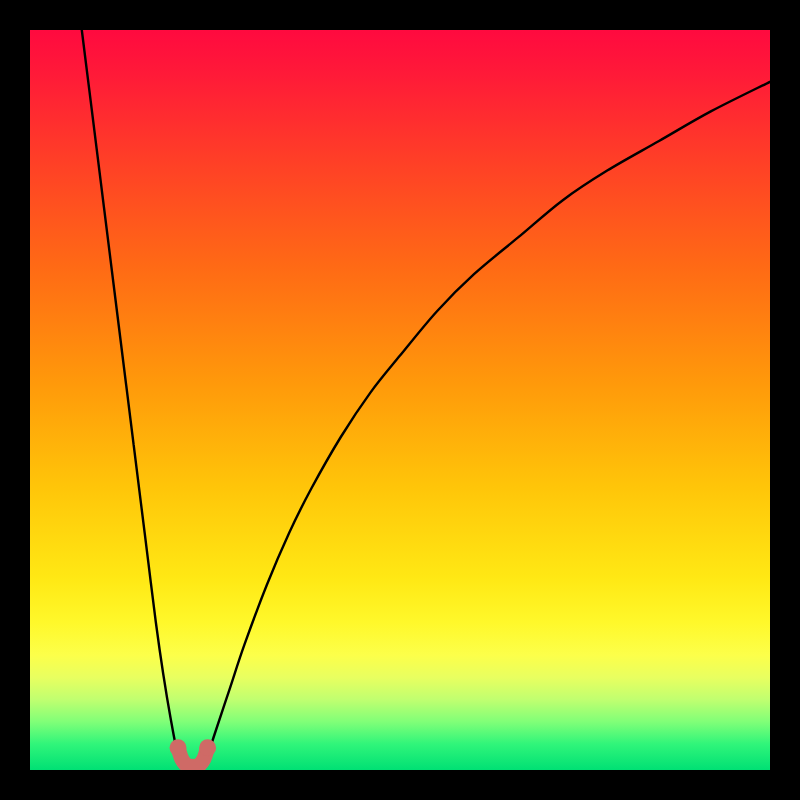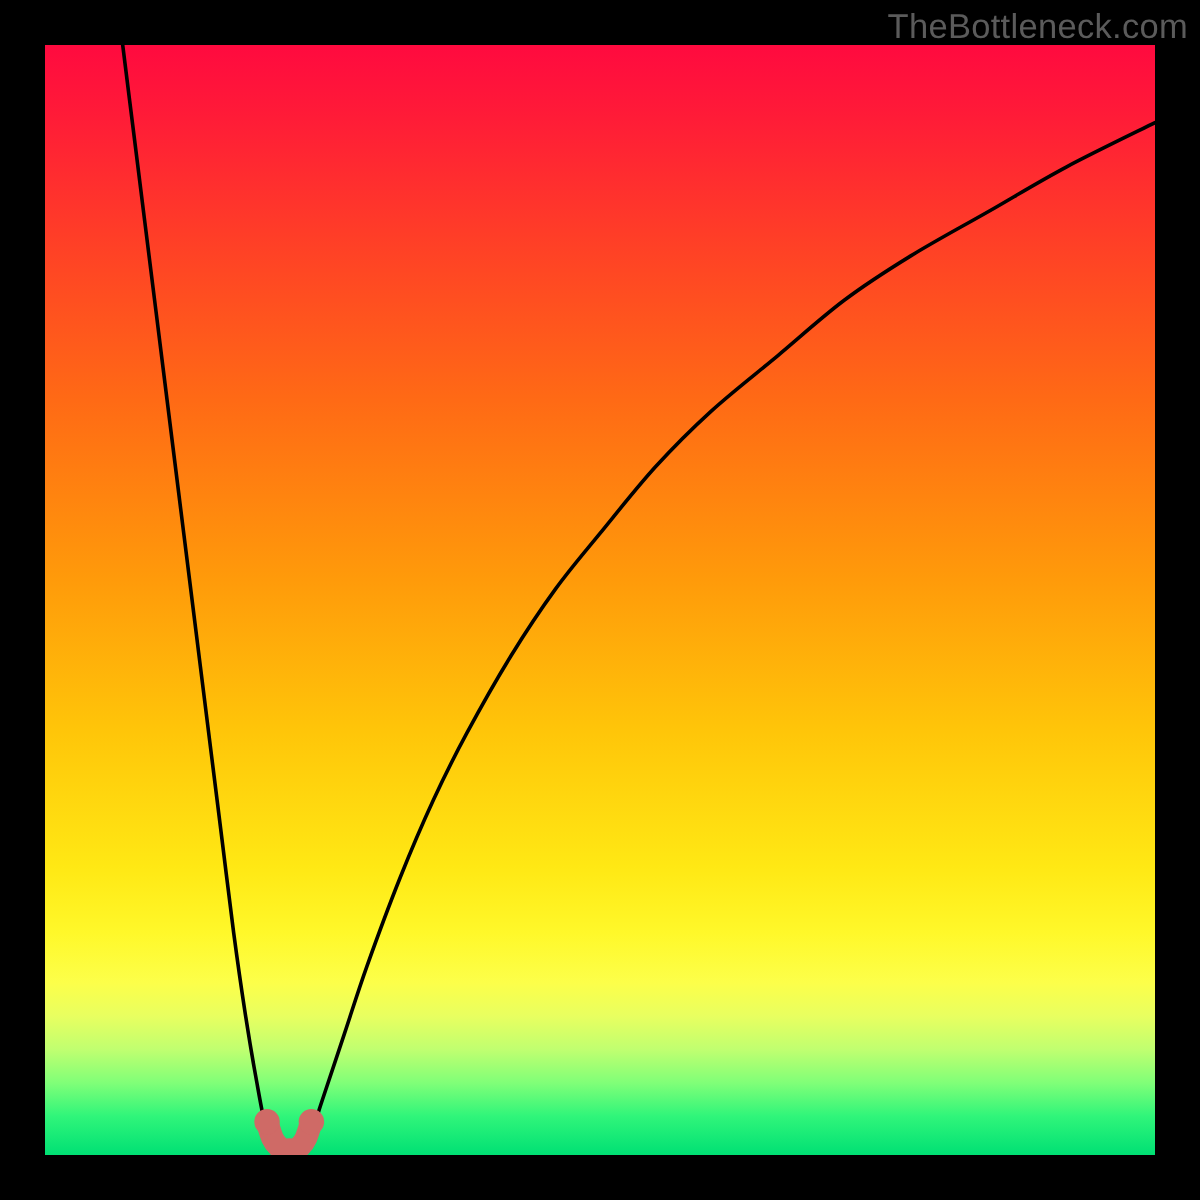--- a/index.html
+++ b/index.html
@@ -34,21 +34,20 @@
     font-weight: 500;
     letter-spacing: 0.2px;
     z-index: 10;
   }
   svg { display: block; }
 </style>
 </head>
 <body>
 
 <div class="frame">
-  <div class="watermark">TheBottleneck.com</div>
   <div class="plot">
     <svg id="chart-svg" width="740" height="740" viewBox="0 0 740 740">
       <defs>
         <linearGradient id="bg-grad" x1="0" y1="0" x2="0" y2="1">
             <stop offset="0%" stop-color="#ff0a3f"></stop>
             <stop offset="6%" stop-color="#ff1a38"></stop>
             <stop offset="18%" stop-color="#ff4026"></stop>
             <stop offset="32%" stop-color="#ff6a15"></stop>
             <stop offset="48%" stop-color="#ff9a0a"></stop>
             <stop offset="62%" stop-color="#ffc609"></stop>

